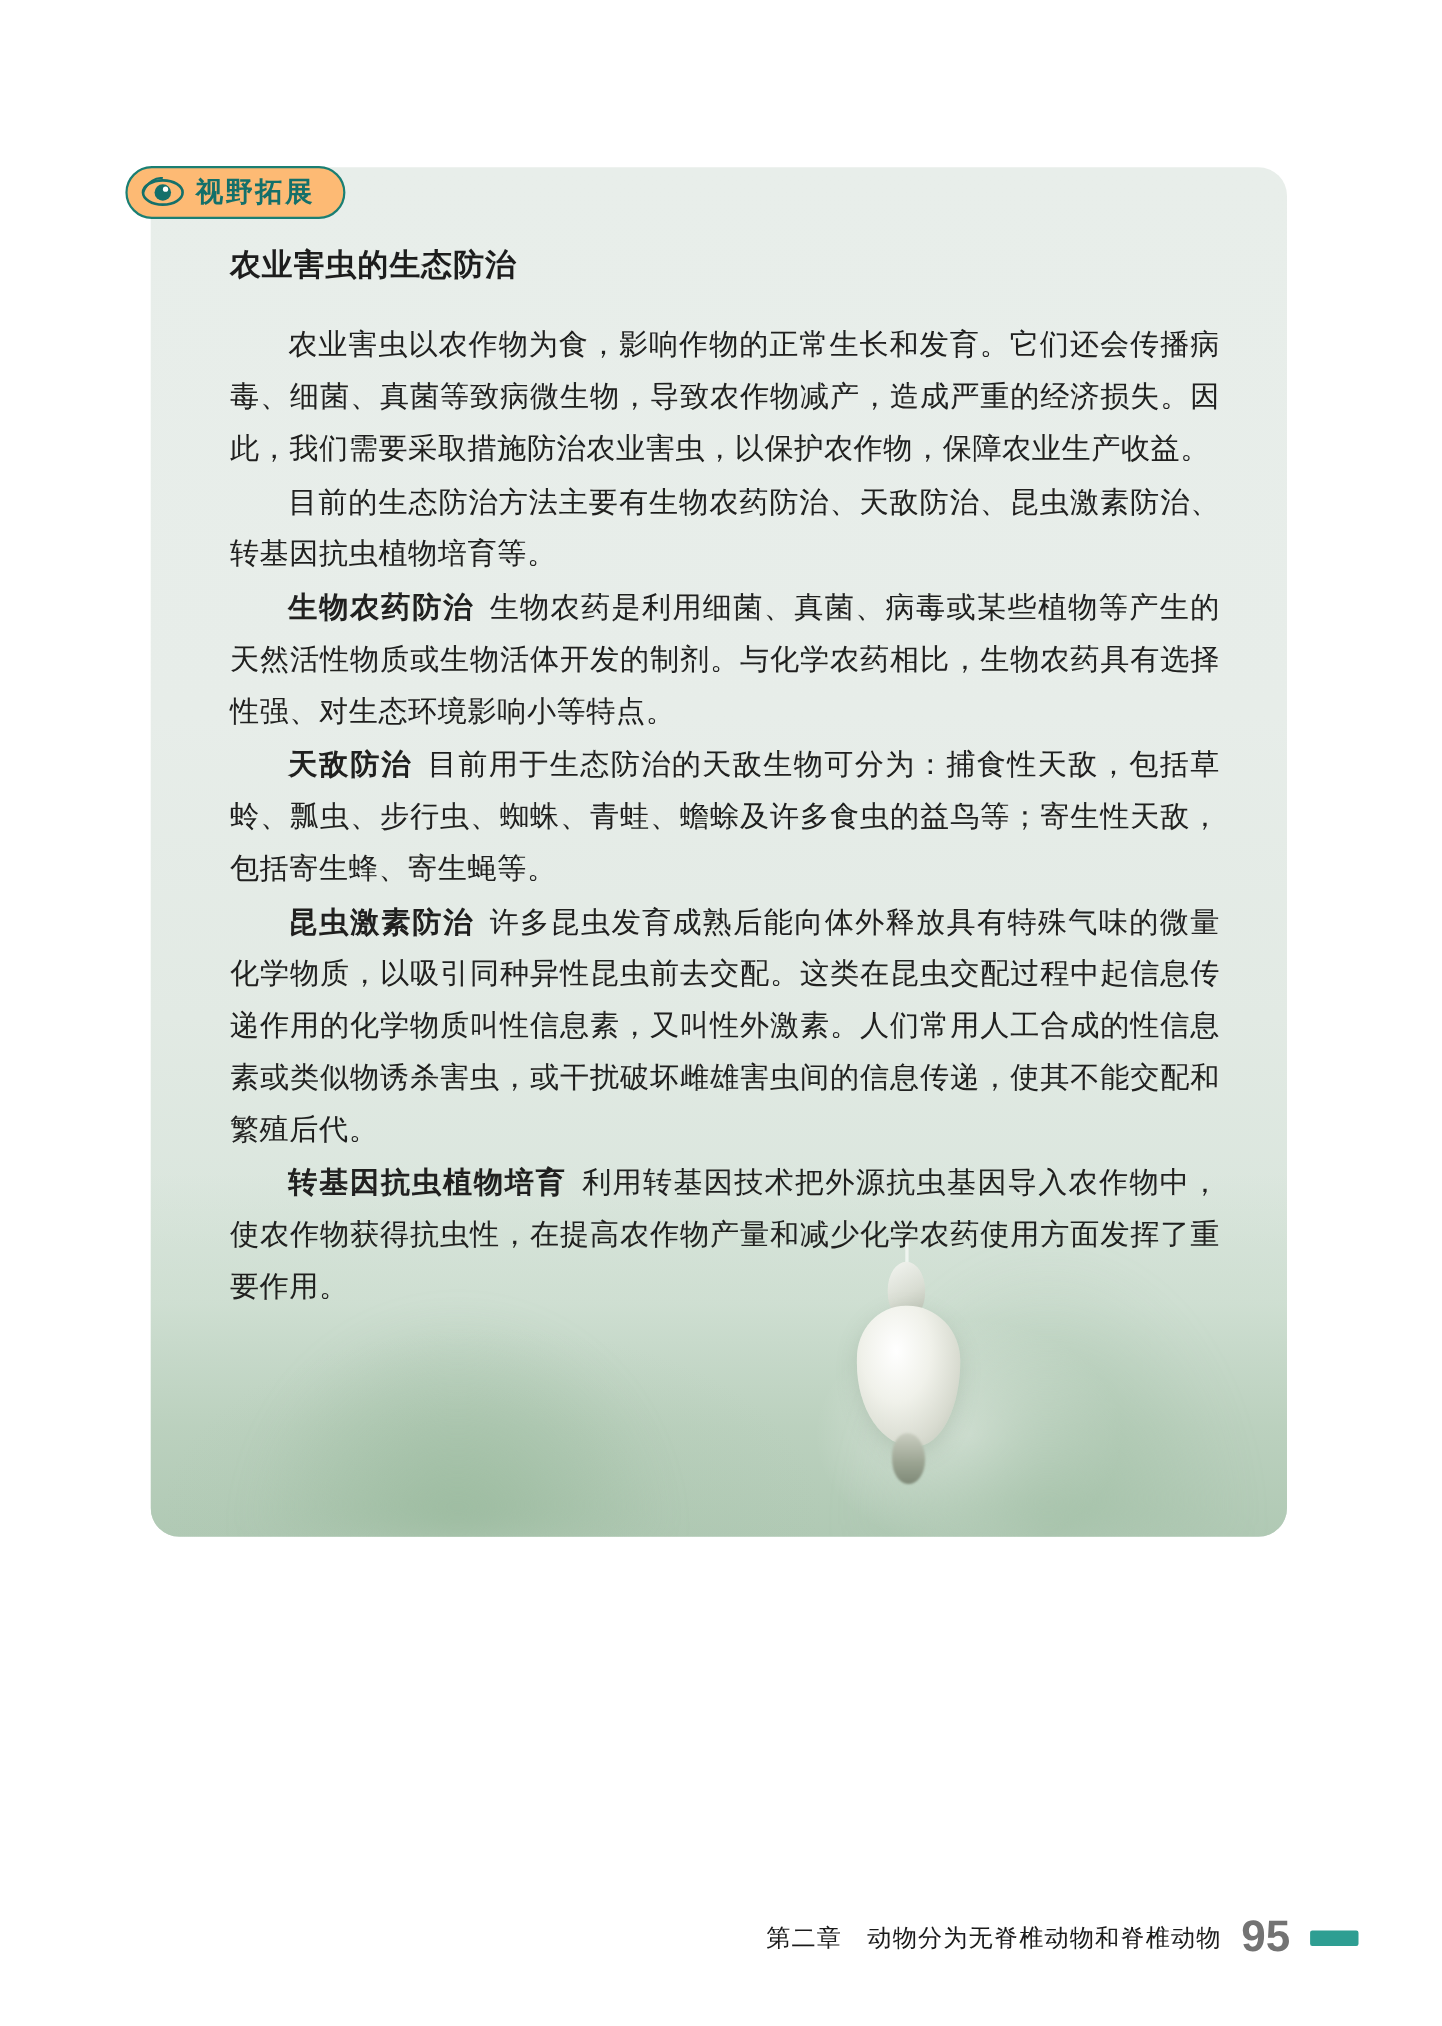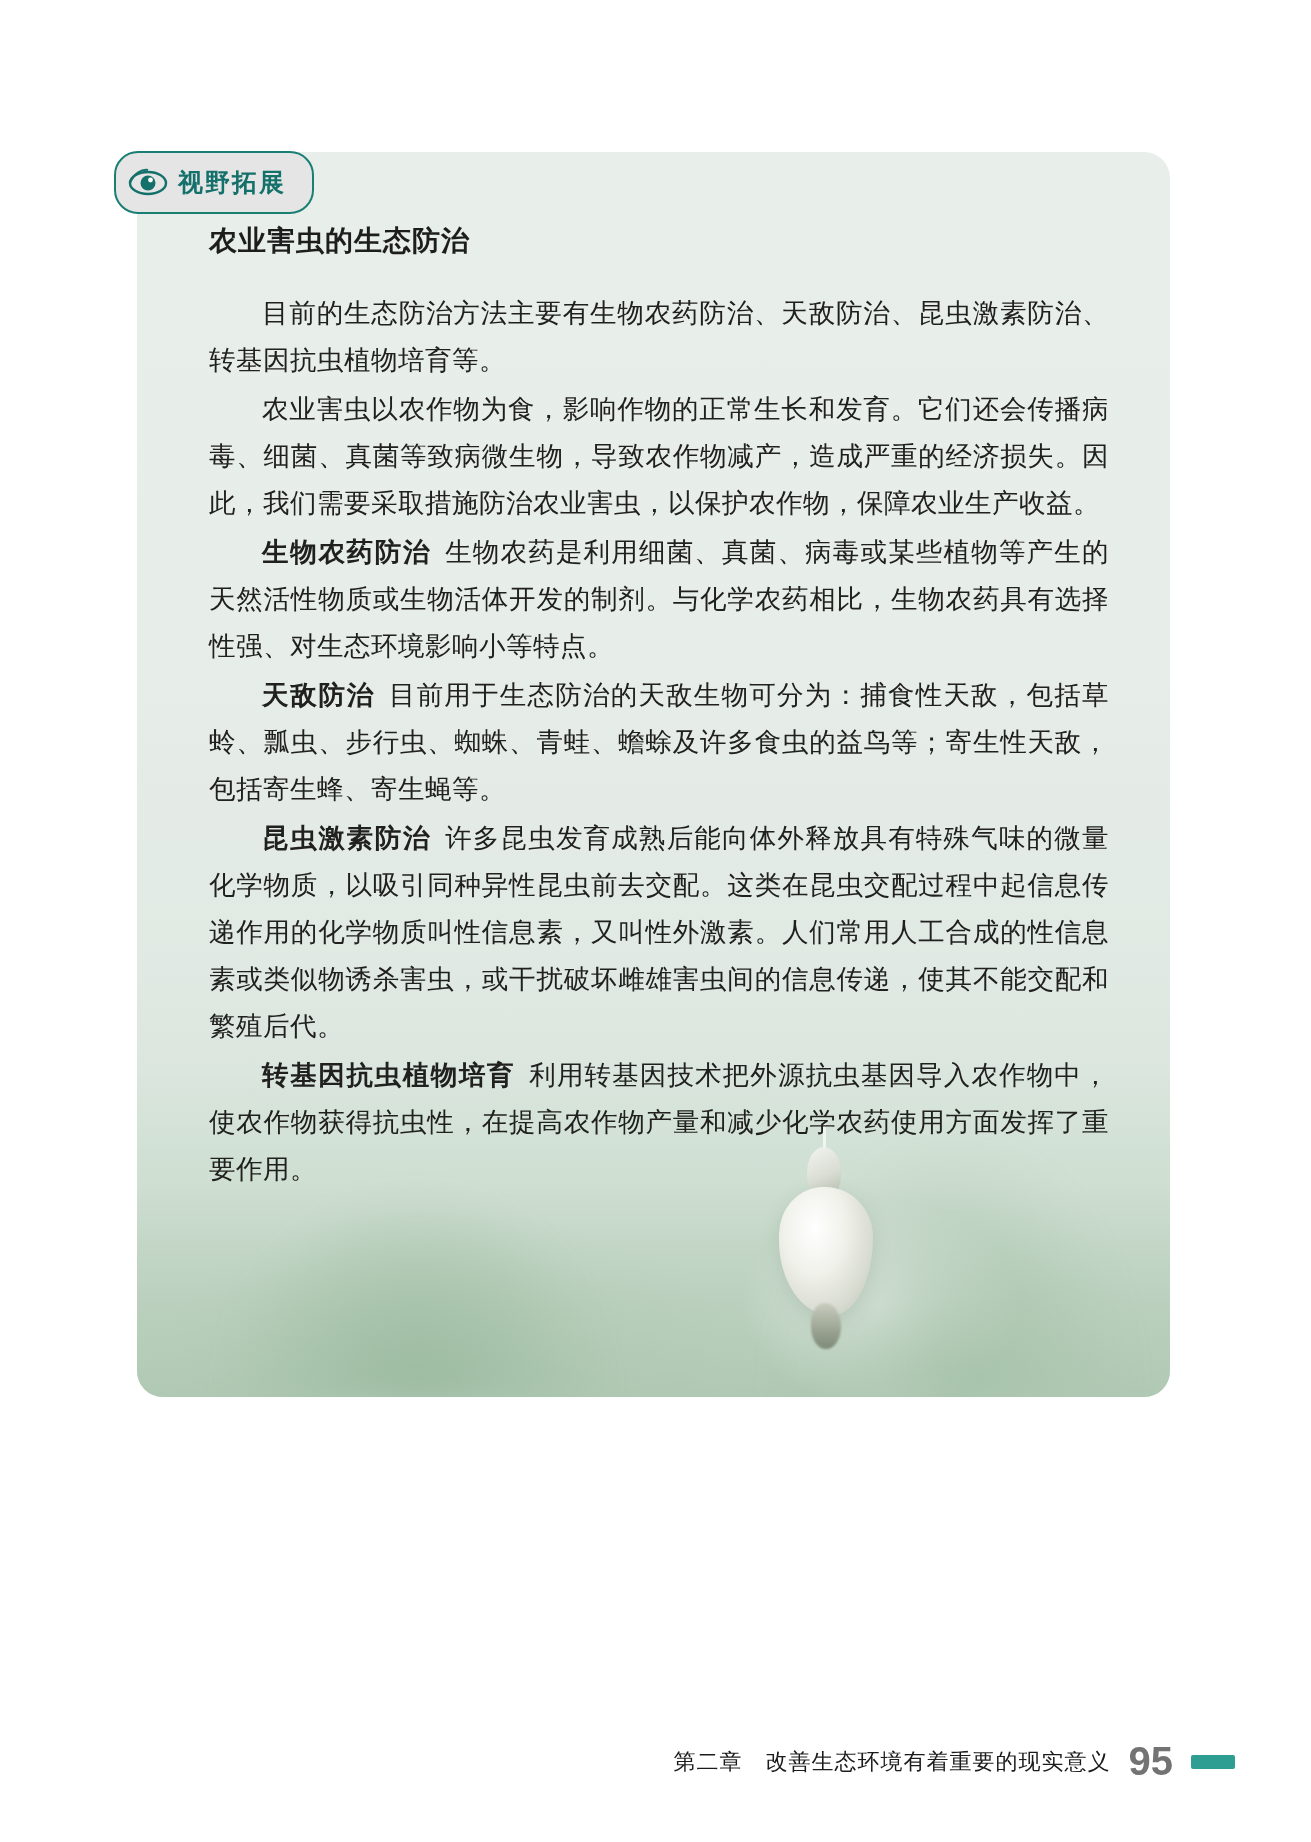--- a/index.html
+++ b/index.html
@@ -111,25 +111,25 @@
     border-radius: 46% 54% 50% 50%;
     background: linear-gradient(180deg, #c9cdc0 0%, #9aa391 60%, #7f8a78 100%);
     filter: blur(0.8px);
   }
 
   
   .tag {
     position: absolute;
     left: 114px;
     top: 151px;
-    height: 63px;
+    height: 48px;
     display: flex;
     align-items: center;
     padding: 0 26px 0 12px;
-    background: #e5e5e5;
+    background: #fdba74;
     border-radius: 24px;
     border: 2px solid #1a7f73;
     box-sizing: border-box;
     z-index: 5;
   }
   .tag .eye-wrap {
     width: 40px;
     height: 34px;
     margin-right: 10px;
     display: flex;
@@ -221,25 +221,25 @@
     <div class="thread"></div>
     <div class="knob"></div>
     <div class="body"></div>
     <div class="tail"></div>
   </div>
 
   <div class="article">
     <div class="article-title">农业害虫的生态防治</div>
 
     <p class="para">
+      <span>农业害虫以农作物为食，影响作物的正常生长和发育。它们还会传播病毒、细菌、真菌等致病微生物，导致农作物减产，造成严重的经济损失。因此，我们需要采取措施防治农业害虫，以保护农作物，保障农业生产收益。</span>
+    </p>
+
+    <p class="para">
       <span>目前的生态防治方法主要有生物农药防治、天敌防治、昆虫激素防治、转基因抗虫植物培育等。</span>
-    </p>
-
-    <p class="para">
-      <span>农业害虫以农作物为食，影响作物的正常生长和发育。它们还会传播病毒、细菌、真菌等致病微生物，导致农作物减产，造成严重的经济损失。因此，我们需要采取措施防治农业害虫，以保护农作物，保障农业生产收益。</span>
     </p>
 
     <p class="para">
       <span class="lead">生物农药防治</span><span>生物农药是利用细菌、真菌、病毒或某些植物等产生的天然活性物质或生物活体开发的制剂。与化学农药相比，生物农药具有选择性强、对生态环境影响小等特点。</span>
     </p>
 
     <p class="para">
       <span class="lead">天敌防治</span><span>目前用于生态防治的天敌生物可分为：捕食性天敌，包括草蛉、瓢虫、步行虫、蜘蛛、青蛙、蟾蜍及许多食虫的益鸟等；寄生性天敌，包括寄生蜂、寄生蝇等。</span>
     </p>
 
@@ -260,16 +260,16 @@
       <ellipse cx="20" cy="16" rx="18" ry="11" fill="none" stroke="#14706a" stroke-width="2.4"></ellipse>
       <circle cx="20" cy="16" r="7.5" fill="#14706a"></circle>
       <circle cx="22.5" cy="13" r="2.4" fill="#ffffff"></circle>
       <path d="M2 16 C 6 6, 14 2, 20 3" fill="none" stroke="#14706a" stroke-width="2"></path>
     </svg>
   </span>
   <span class="tag-label">视野拓展</span>
 </div>
 
 <div class="footer">
-  <span class="footer-text">第二章　改善生态环境有着重要的现实意义</span>
+  <span class="footer-text">第二章　动物分为无脊椎动物和脊椎动物</span>
   <span class="footer-page">95</span>
   <span class="footer-bar"></span>
 </div>
 
 </body></html>

